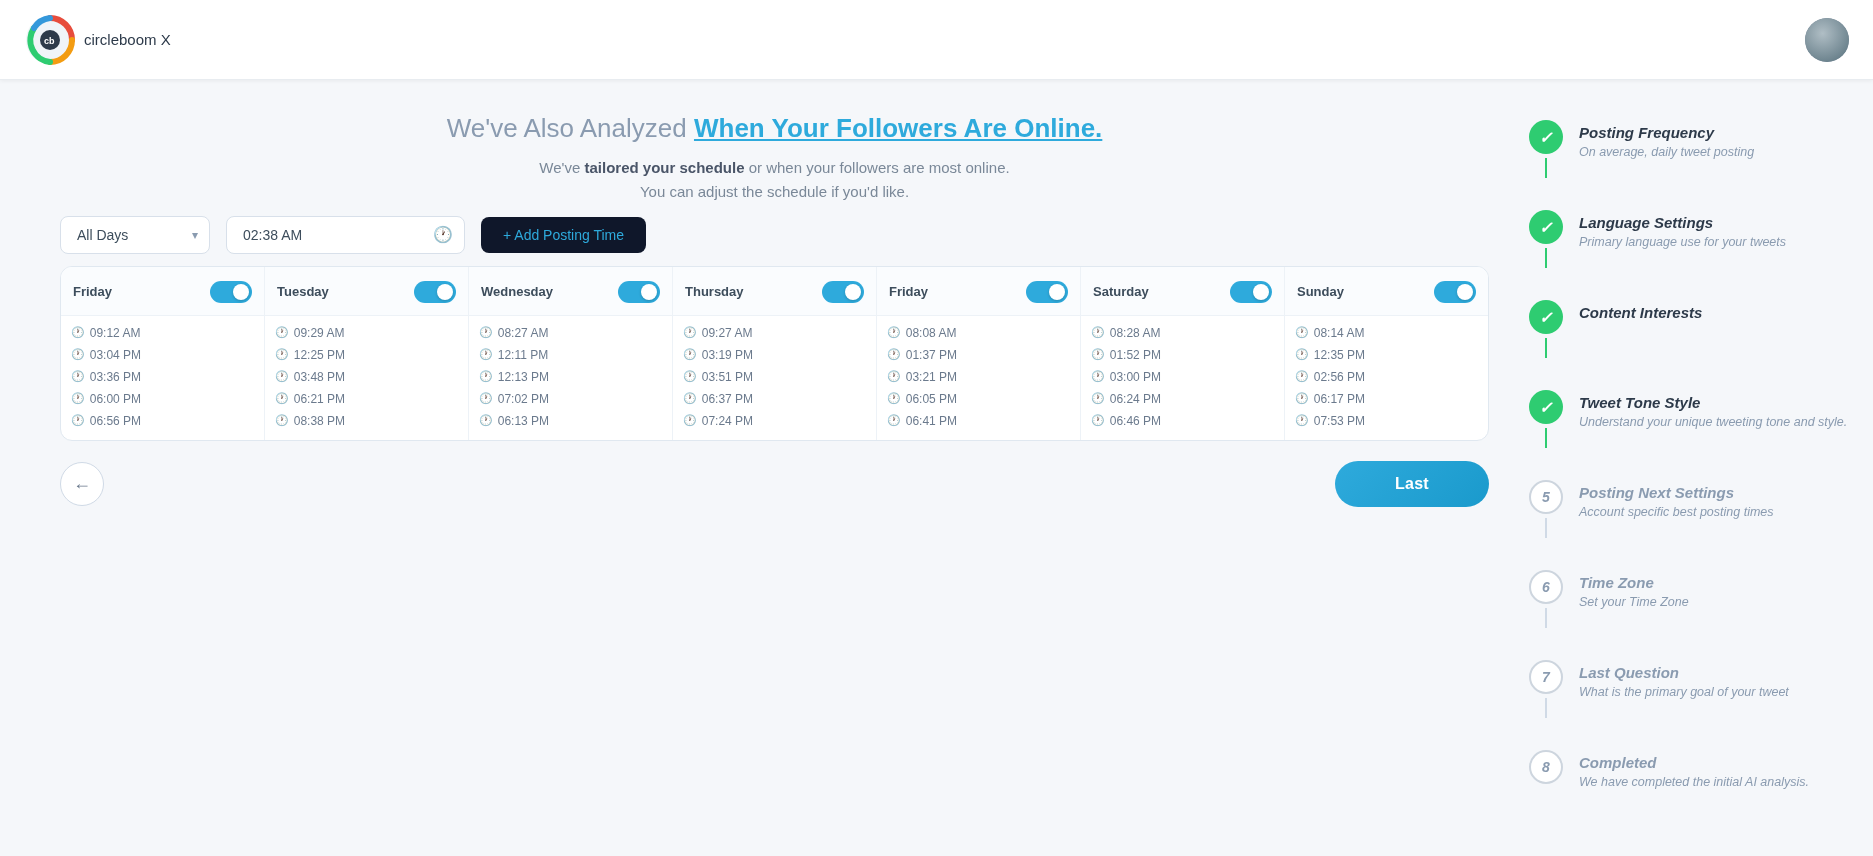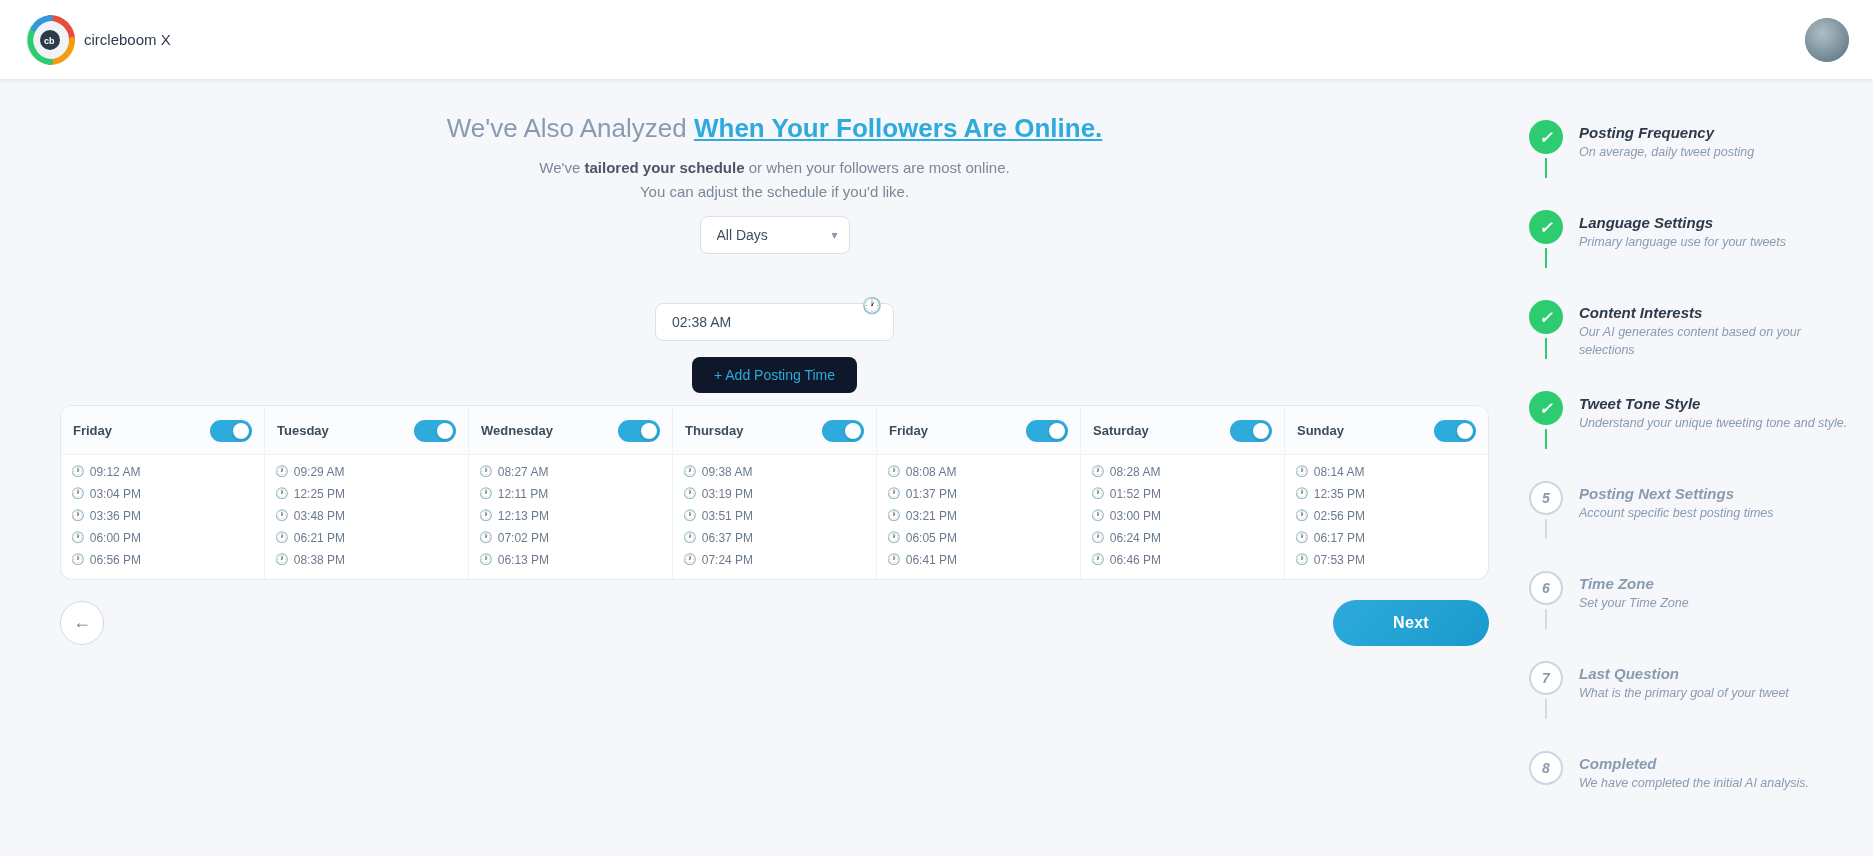--- a/index.html
+++ b/index.html
@@ -78,21 +78,20 @@
       margin-top: 10px;
       line-height: 1.6;
     }
     .sub-heading b { font-weight: 700; color: #4a5568; }
 
     
     .controls-row {
       display: flex;
       align-items: center;
       gap: 16px;
-      flex-direction: column;
     }
     .day-select-wrapper {
       position: relative;
       display: inline-flex;
       align-items: center;
     }
     .day-select {
       appearance: none;
       background: #fff;
       border: 1.5px solid #d8e0ea;
@@ -116,21 +115,20 @@
       align-items: center;
     }
     .time-input {
       background: #fff;
       border: 1.5px solid #d8e0ea;
       border-radius: 8px;
       padding: 10px 40px 10px 16px;
       font-size: 14px;
       color: #3d4d5c;
       min-width: 160px;
-      margin-top: 33px;
     }
     .clock-icon {
       position: absolute;
       right: 12px;
       color: #b0bec5;
       font-size: 16px;
     }
     .add-time-btn {
       background: #0f172a;
       border: none;
@@ -467,21 +465,21 @@
           <div class="day-header">
             <span class="day-name">Thursday</span>
             <div class="toggle-switch">
               <div class="toggle-track"></div>
               <div class="toggle-thumb"></div>
             </div>
           </div>
           <div class="day-times">
             <div class="time-entry">
               <span class="time-clock-icon">🕐</span>
-              <span>09:38 AM</span>
+              <span>09:27 AM</span>
             </div>
             <div class="time-entry">
               <span class="time-clock-icon">🕐</span>
               <span>03:19 PM</span>
             </div>
             <div class="time-entry">
               <span class="time-clock-icon">🕐</span>
               <span>03:51 PM</span>
             </div>
             <div class="time-entry">
@@ -584,21 +582,21 @@
             <div class="time-entry">
               <span class="time-clock-icon">🕐</span>
               <span>07:53 PM</span>
             </div>
           </div>
         </div>
       </div>
 
     <div class="bottom-row">
       <button class="back-btn">←</button>
-      <button class="next-btn">Next</button>
+      <button class="next-btn">Last</button>
     </div>
 
   </div>
 
   <aside class="progress-sidebar" id="progress-sidebar">
       <div class="progress-item">
         <div class="step-indicator">
           <div class="step-circle completed">
             <span class="checkmark"></span>
           </div>
@@ -623,21 +621,20 @@
       </div>
       <div class="progress-item">
         <div class="step-indicator">
           <div class="step-circle completed">
             <span class="checkmark"></span>
           </div>
           <div class="step-line completed"></div>
         </div>
         <div class="step-content">
           <div class="step-title">Content Interests</div>
-          <div class="step-desc">Our AI generates content based on your selections</div>
         </div>
       </div>
       <div class="progress-item">
         <div class="step-indicator">
           <div class="step-circle completed">
             <span class="checkmark"></span>
           </div>
           <div class="step-line completed"></div>
         </div>
         <div class="step-content">

